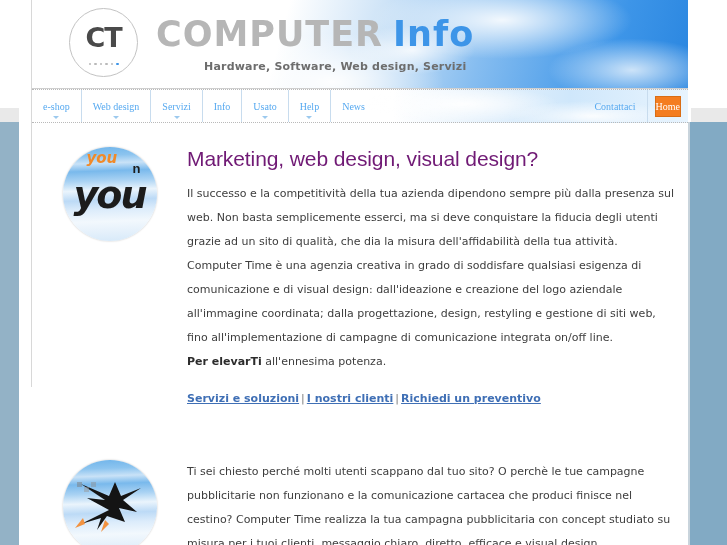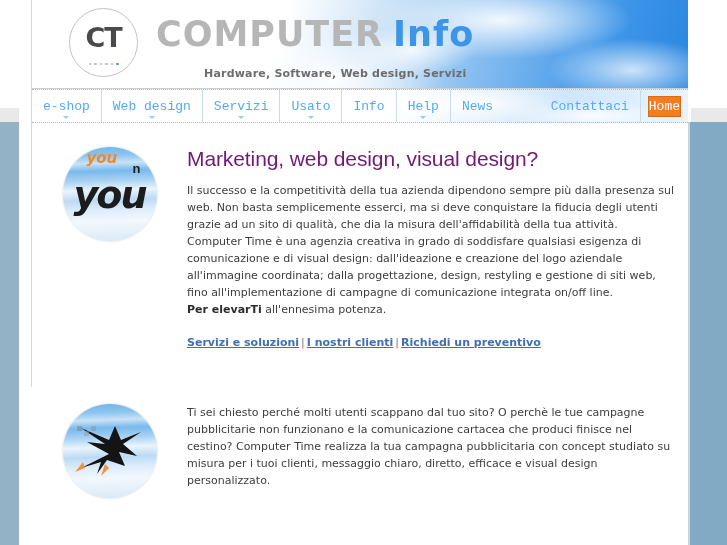--- a/index.html
+++ b/index.html
@@ -121,21 +121,21 @@
     font-family: "DejaVu Sans", sans-serif;
     font-size: 35px;
     font-weight: bold;
     letter-spacing: 1px;
     line-height: 40px;
     white-space: nowrap;
   }
   #logo-title .w1 { color: #b6b6b6; }
   #logo-title .w2 { color: #3d95e8; margin-left: 10px; }
   #logo-tagline {
-    margin-top: 13px;
+    margin-top: 6px;
     margin-left: 48px;
     font-family: "DejaVu Sans", sans-serif;
     font-size: 11px;
     font-weight: bold;
     color: #6d6d6d;
     letter-spacing: 0.2px;
     white-space: nowrap;
   }
 
   
@@ -152,22 +152,22 @@
     align-items: center;
     overflow: hidden;
   }
   .nav-left { display: flex; align-items: stretch; height: 32px; }
   .nav-right { display: flex; align-items: stretch; height: 32px; margin-left: auto; padding-right: 7px; }
   .nav-item {
     position: relative;
     display: flex;
     align-items: center;
     padding: 0 11px;
-    font-family: Liberation Mono, monospace;
-    font-size: 13px;
+    font-family: Liberation Serif, serif;
+    font-size: 10px;
     color: #56a9f0;
     white-space: nowrap;
     cursor: pointer;
   }
   .nav-item.sep { border-right: 1px solid #c8dcee; }
   .nav-item .caret {
     position: absolute;
     left: 50%;
     transform: translateX(-50%);
     bottom: 3px;
@@ -261,21 +261,21 @@
     font-size: 21px;
     font-weight: normal;
     margin: 0 0 11px 0;
     line-height: 24px;
     letter-spacing: -0.1px;
   }
   .body-text {
     color: #3d3d3d;
     font-family: "DejaVu Sans", sans-serif;
     font-size: 11px;
-    line-height: 17px;
+    line-height: 24px;
     margin: 0;
   }
   .body-text b { font-weight: bold; color: #2c2c2c; }
   .links {
     margin-top: 18px;
     font-family: "DejaVu Sans", sans-serif;
     font-size: 11px;
     font-weight: bold;
     color: #5a7fb8;
   }
@@ -332,25 +332,25 @@
       </div>
       <div class="nav-item sep">
         <span>Web design</span>
         <span class="caret"></span>
       </div>
       <div class="nav-item sep">
         <span>Servizi</span>
         <span class="caret"></span>
       </div>
       <div class="nav-item sep">
+        <span>Info</span>
+      </div>
+      <div class="nav-item sep">
         <span>Usato</span>
         <span class="caret"></span>
-      </div>
-      <div class="nav-item sep">
-        <span>Info</span>
       </div>
       <div class="nav-item sep">
         <span>Help</span>
         <span class="caret"></span>
       </div>
       <div class="nav-item">
         <span>News</span>
       </div>
     </div>
     <div class="nav-right">

